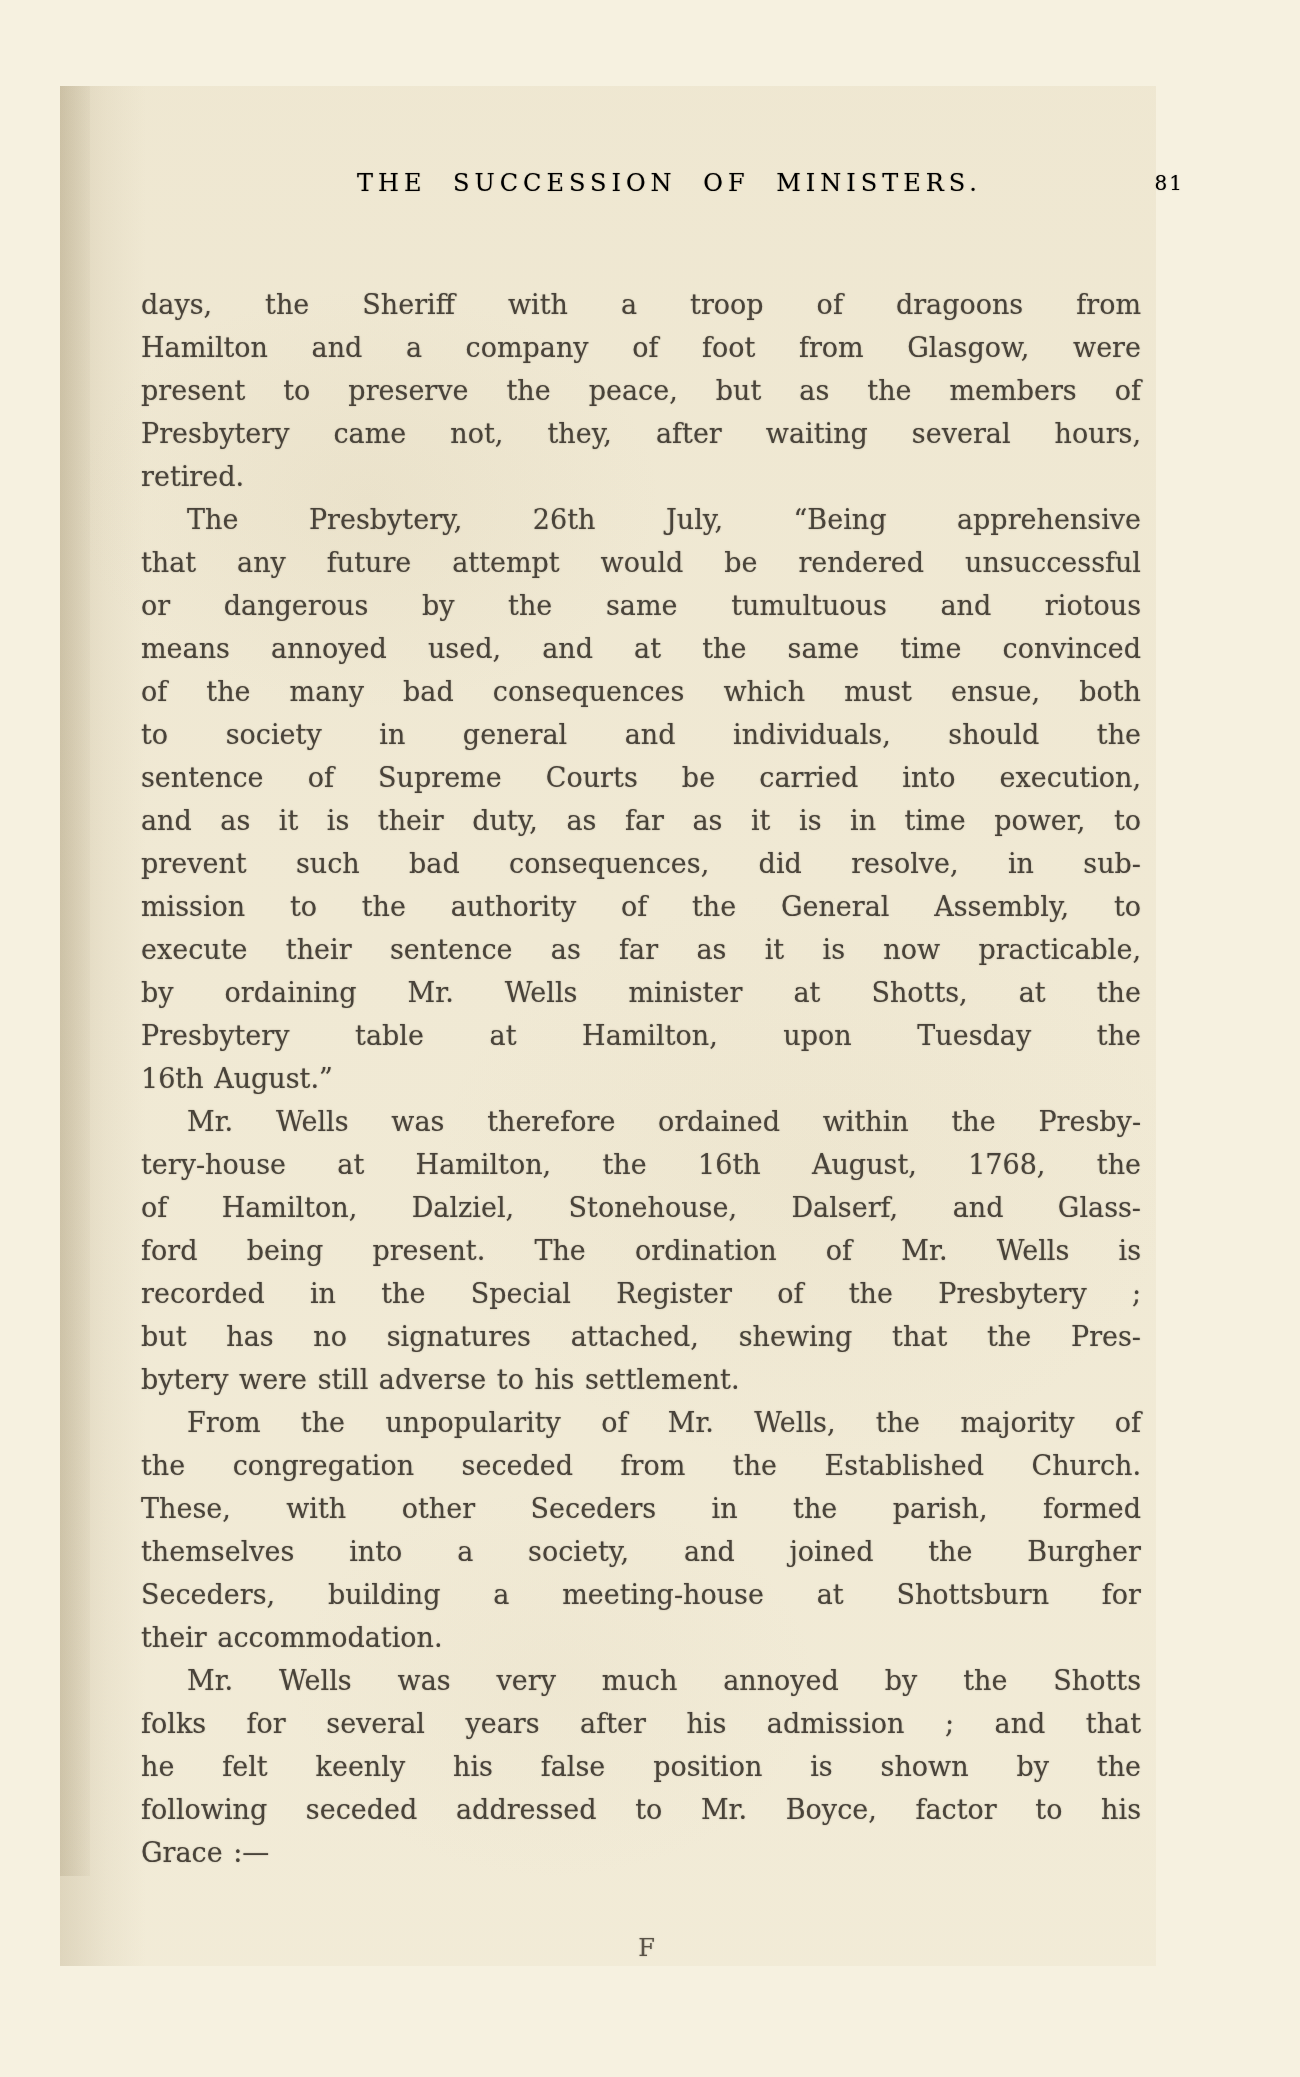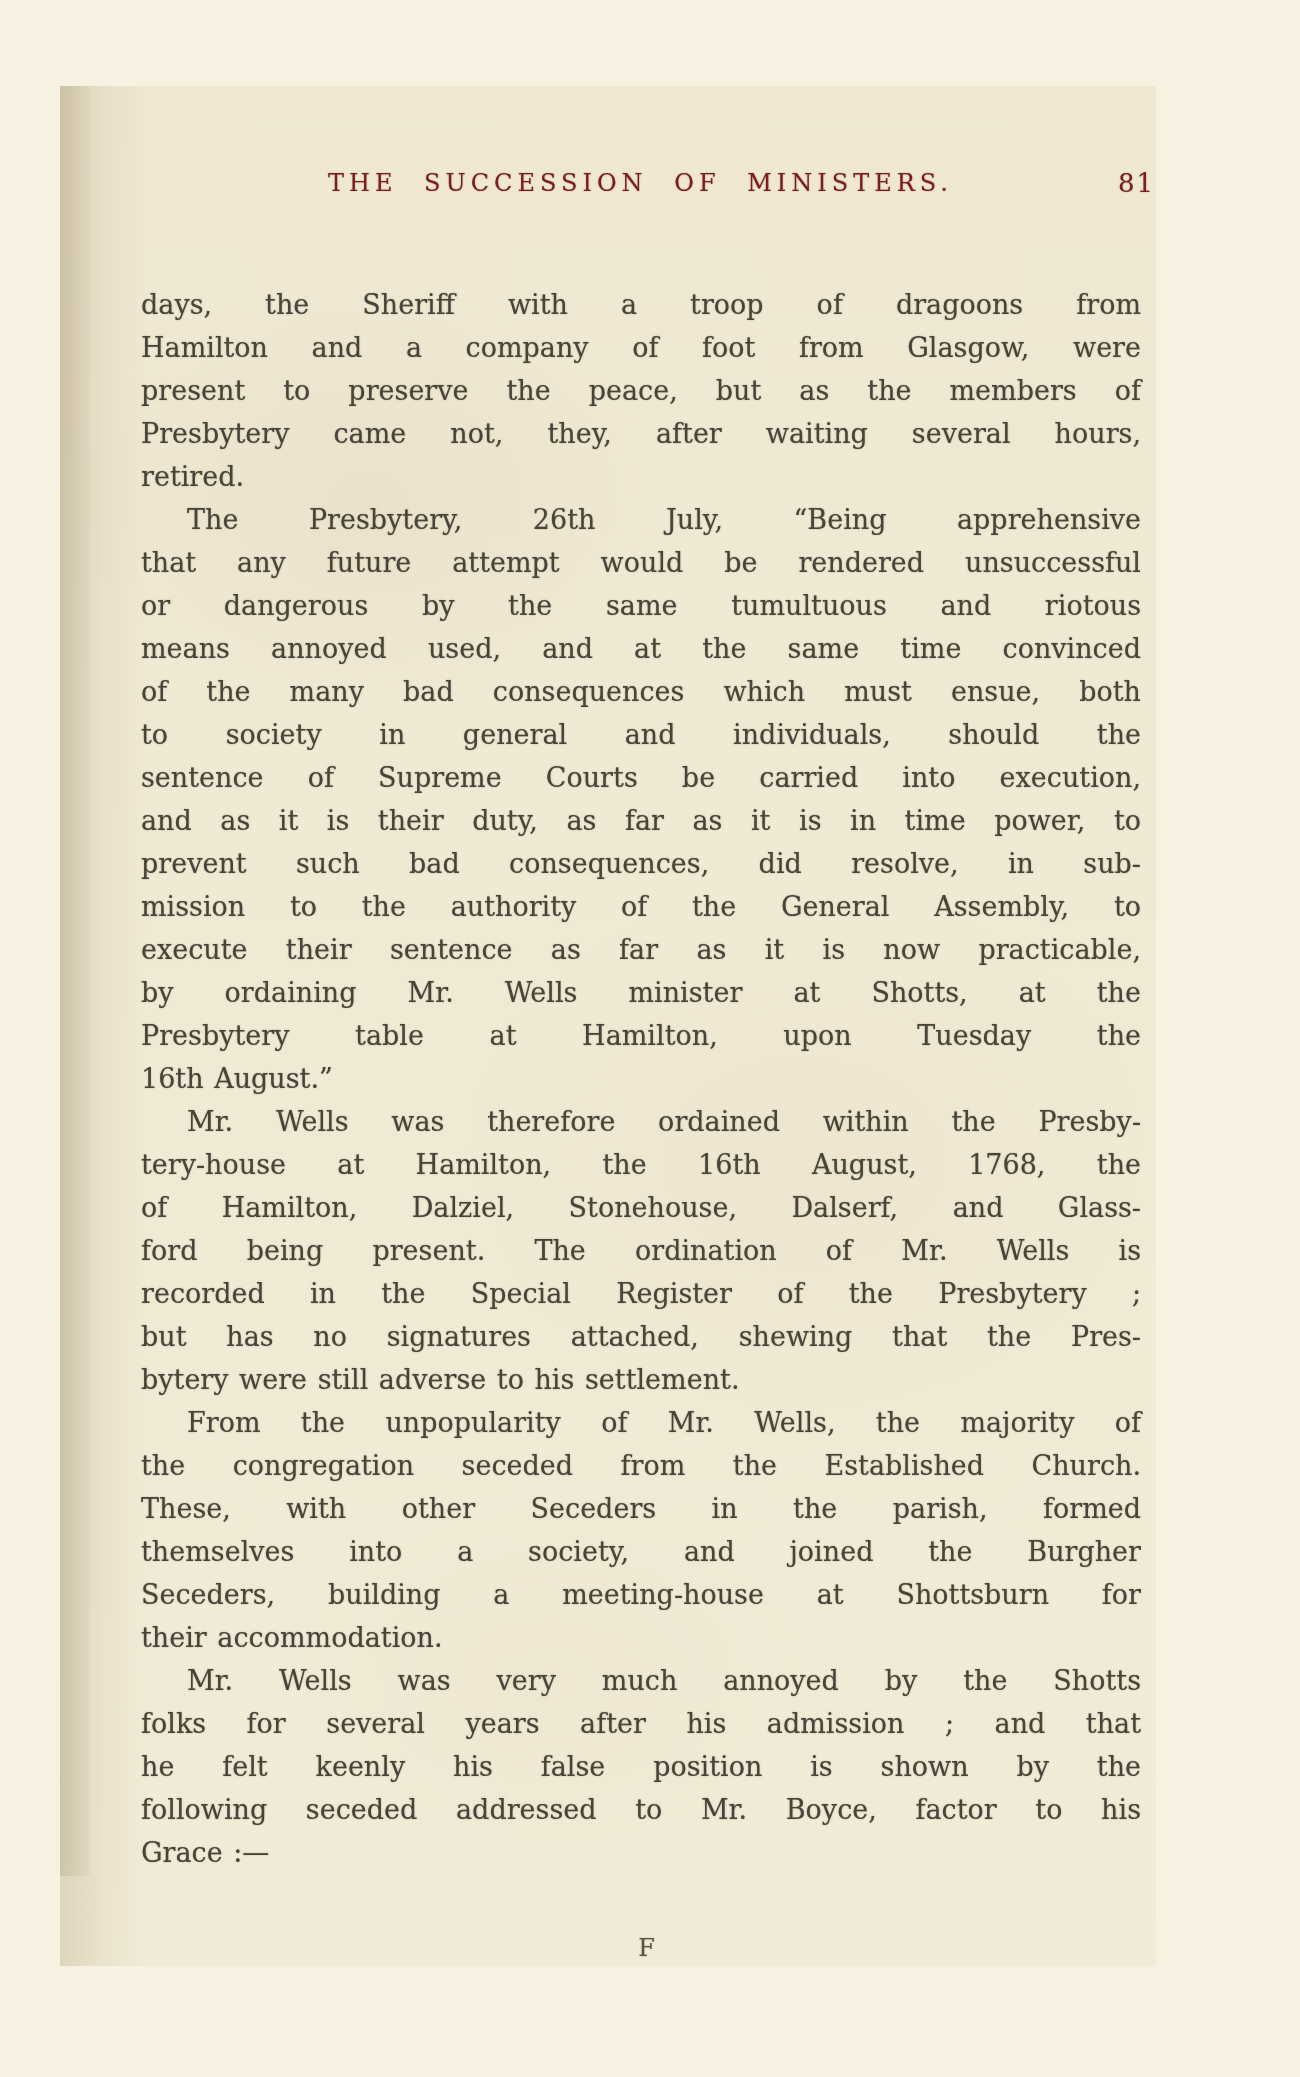--- a/index.html
+++ b/index.html
@@ -23,36 +23,36 @@
       linear-gradient(180deg, rgba(222,209,176,0.30), rgba(226,214,182,0.22));
   }
   .binding-shadow {
     position: absolute;
     left: 60px; top: 86px;
     width: 30px; height: 1790px;
     background: linear-gradient(90deg, rgba(120,102,62,0.16), rgba(120,102,62,0.04));
   }
   .header {
     position: absolute;
-    left: 134px; top: 166px;
+    left: 163px; top: 166px;
     width: 1013px; height: 34px;
-    color: #7f1d1d;
+    color: #000000;
     text-shadow: 0 0 1.3px rgba(74,66,50,0.55);
   }
   .running-title {
     text-align: center;
     font-size: 24px;
     letter-spacing: 5px;
     word-spacing: 14px;
     line-height: 34px;
   }
   .page-number {
     position: absolute;
     right: -8px; top: 0;
-    font-size: 26px;
+    font-size: 20px;
     line-height: 34px;
     letter-spacing: 2px;
   }
   .body-text {
     position: absolute;
     left: 141px; top: 283px;
     width: 1000px;
     font-size: 27px;
     line-height: 43px;
     color: #49433a;

